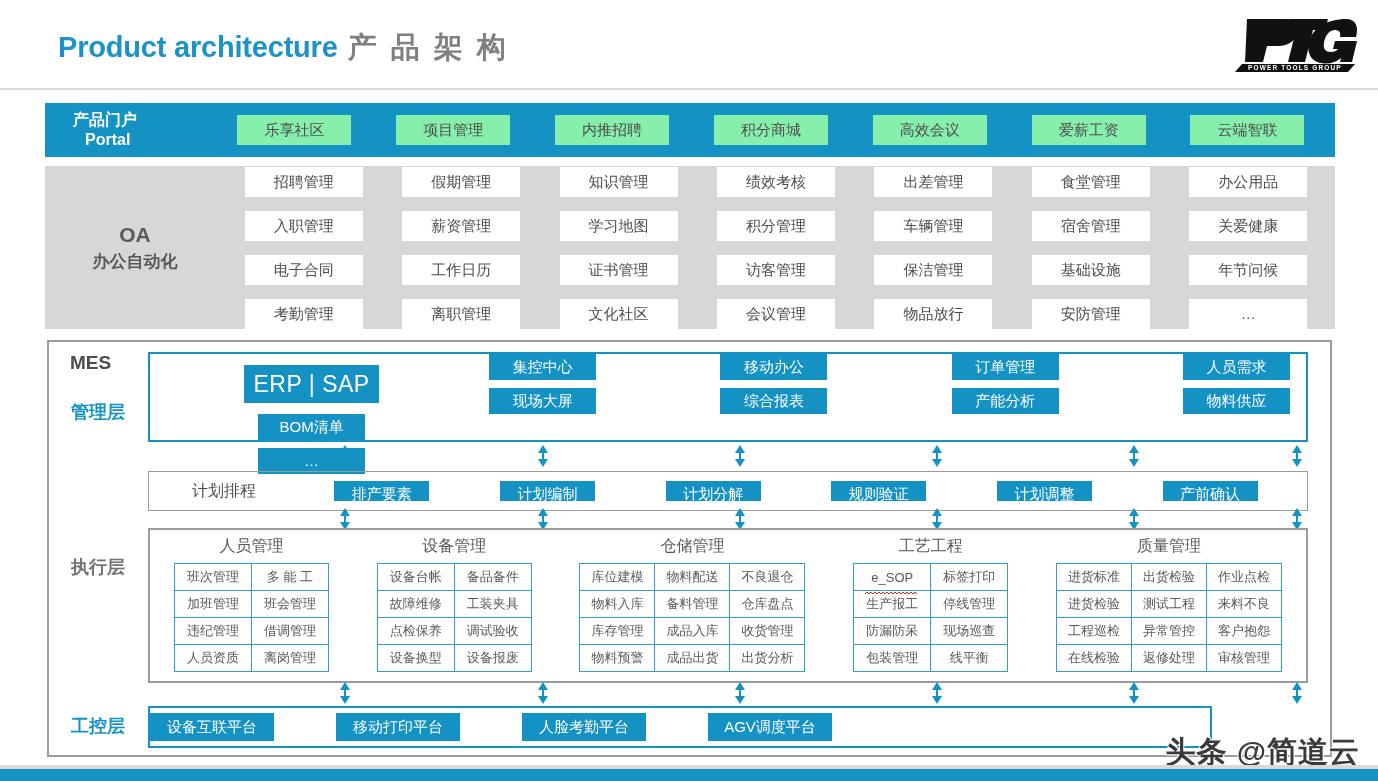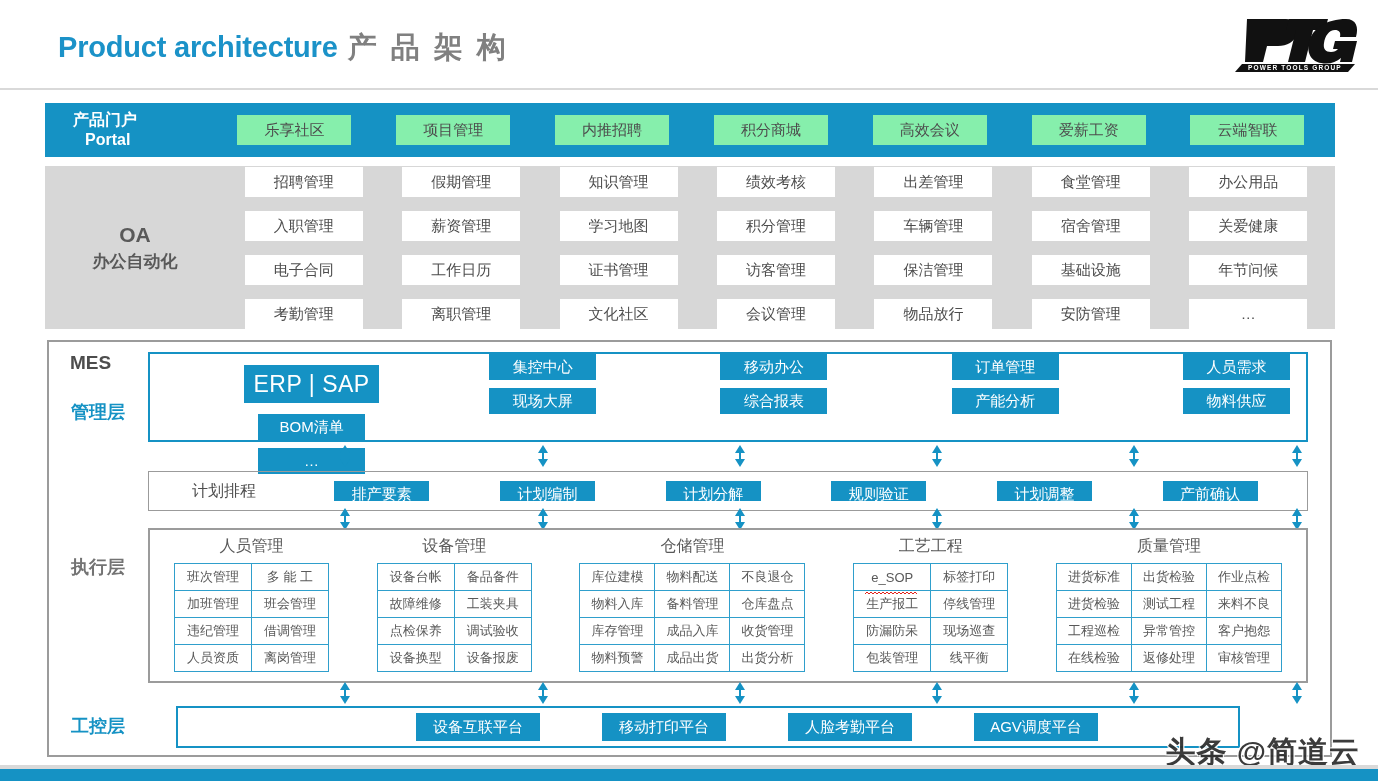--- a/index.html
+++ b/index.html
@@ -303,22 +303,21 @@
   .ctrl-box {
     position: absolute;
     left: 148px;
     top: 706px;
     width: 1064px;
     height: 42px;
     border: 2px solid #1592c4;
     box-sizing: border-box;
     display: flex;
     align-items: center;
-    justify-content: flex-end;
-    margin-left: 28px;
+    justify-content: flex-start;
   }
   .ctrl-items {
     display: flex;
     align-items: center;
     gap: 62px;
     padding-right: 140px;
   }
   .ctrl-chip {
     background: #1592c4;
     color: #ffffff;

